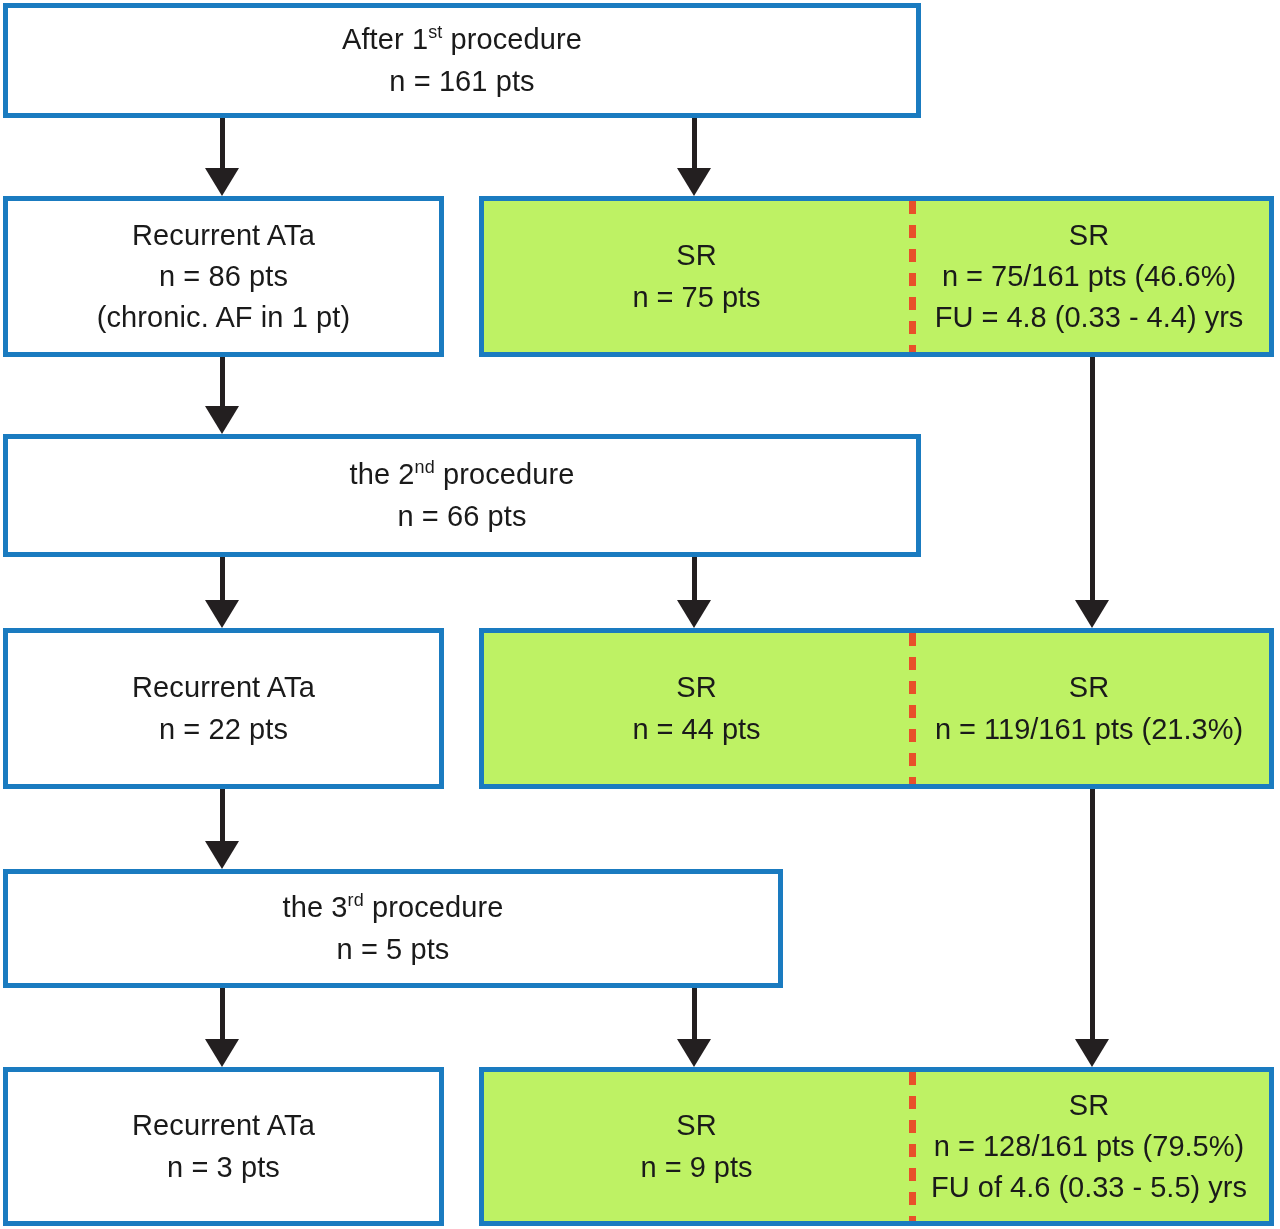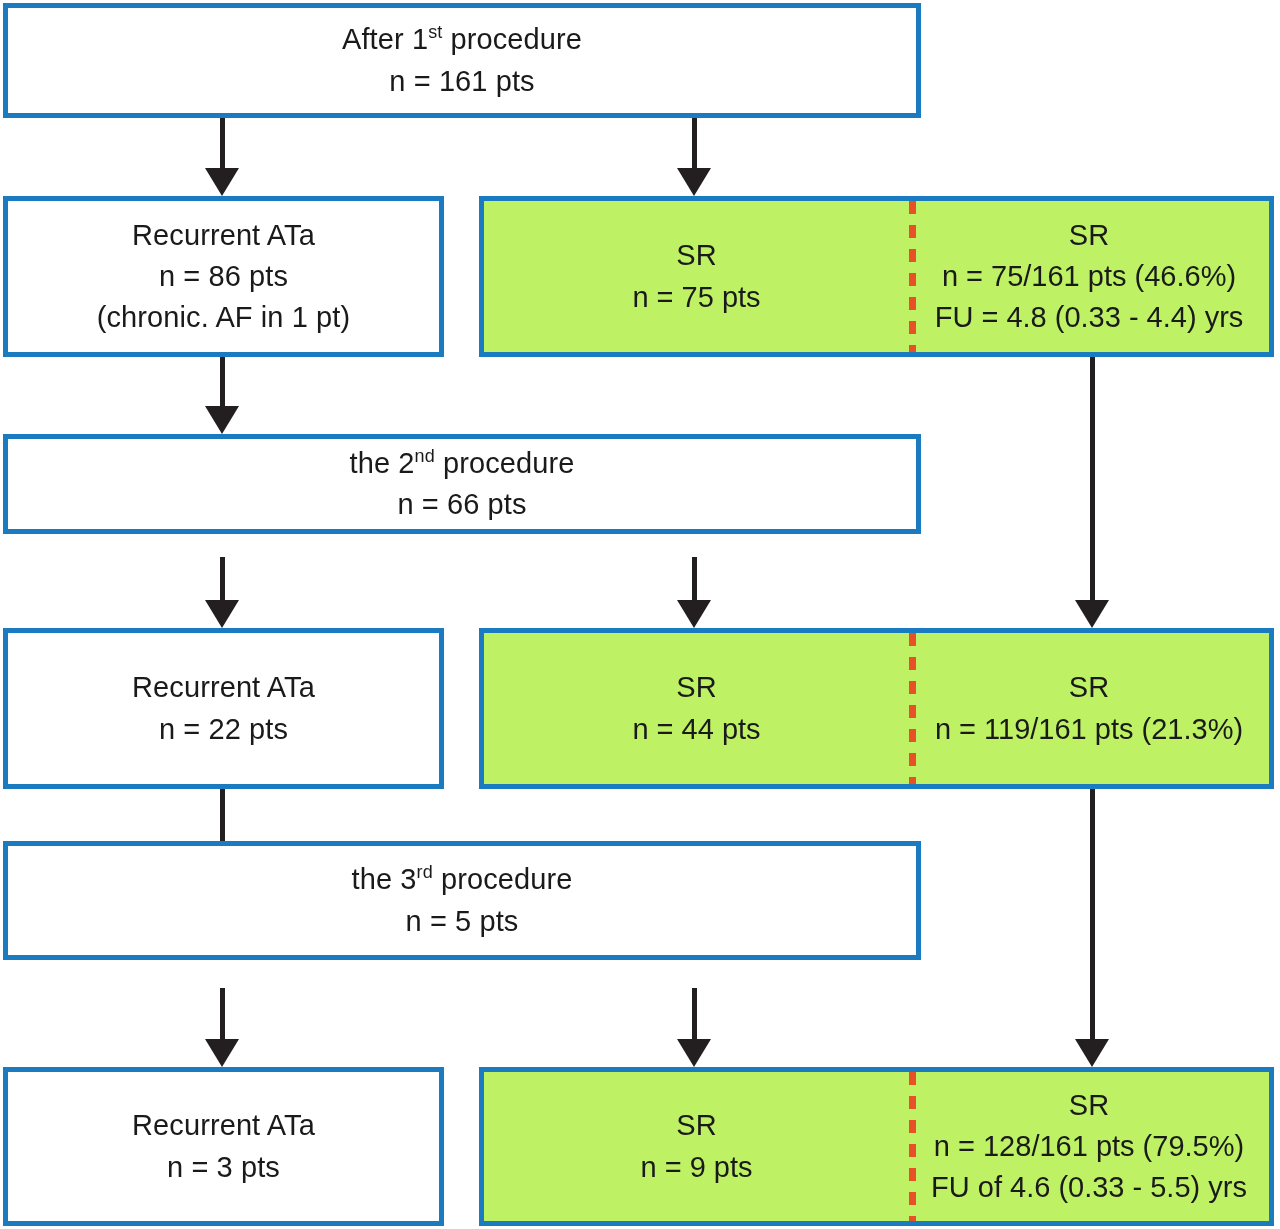--- a/index.html
+++ b/index.html
@@ -141,21 +141,21 @@
   <div class="arrow" style="left:204px; top:357px; width:36px; height:77px;">
     <div class="shaft" style="height:51px;"></div>
     <div class="head" style="top:49px;"></div>
   </div>
 
   <div class="arrow" style="left:1074px; top:357px; width:36px; height:271px;">
     <div class="shaft" style="height:245px;"></div>
     <div class="head" style="top:243px;"></div>
   </div>
 
-  <div class="node" style="left:3px; top:434px; width:918px; height:100px;">
+  <div class="node" style="left:3px; top:434px; width:918px; height:123px;">
     <span class="line"><span>the 2</span><sup>nd</sup><span> procedure</span></span>
     <span class="line">n = 66 pts</span>
   </div>
 
   <div class="arrow" style="left:204px; top:557px; width:36px; height:71px;">
     <div class="shaft" style="height:45px;"></div>
     <div class="head" style="top:43px;"></div>
   </div>
   <div class="arrow" style="left:676px; top:557px; width:36px; height:71px;">
     <div class="shaft" style="height:45px;"></div>
@@ -182,21 +182,21 @@
   <div class="arrow" style="left:204px; top:789px; width:36px; height:80px;">
     <div class="shaft" style="height:54px;"></div>
     <div class="head" style="top:52px;"></div>
   </div>
 
   <div class="arrow" style="left:1074px; top:789px; width:36px; height:278px;">
     <div class="shaft" style="height:252px;"></div>
     <div class="head" style="top:250px;"></div>
   </div>
 
-  <div class="node" style="left:3px; top:841px; width:918px; height:119px;">
+  <div class="node" style="left:3px; top:869px; width:780px; height:119px;">
     <span class="line"><span>the 3</span><sup>rd</sup><span> procedure</span></span>
     <span class="line">n = 5 pts</span>
   </div>
 
   <div class="arrow" style="left:204px; top:988px; width:36px; height:79px;">
     <div class="shaft" style="height:53px;"></div>
     <div class="head" style="top:51px;"></div>
   </div>
   <div class="arrow" style="left:676px; top:988px; width:36px; height:79px;">
     <div class="shaft" style="height:53px;"></div>

